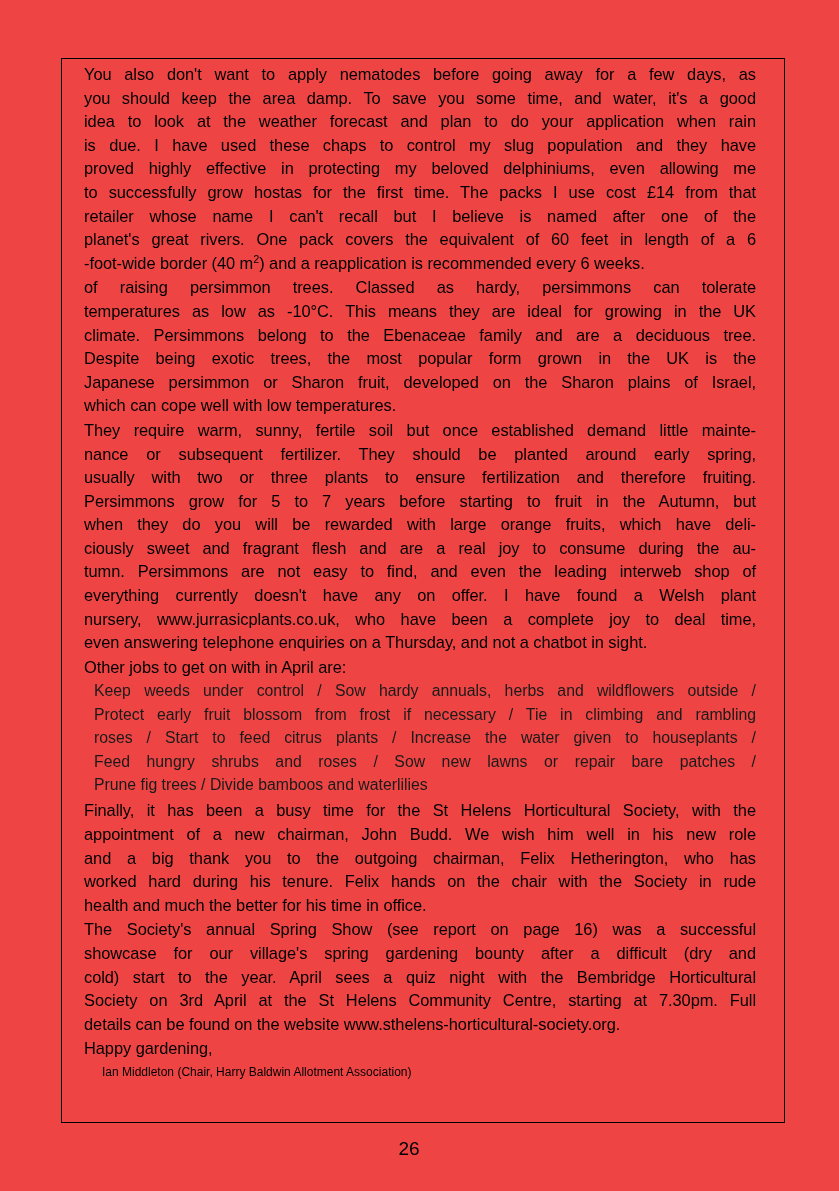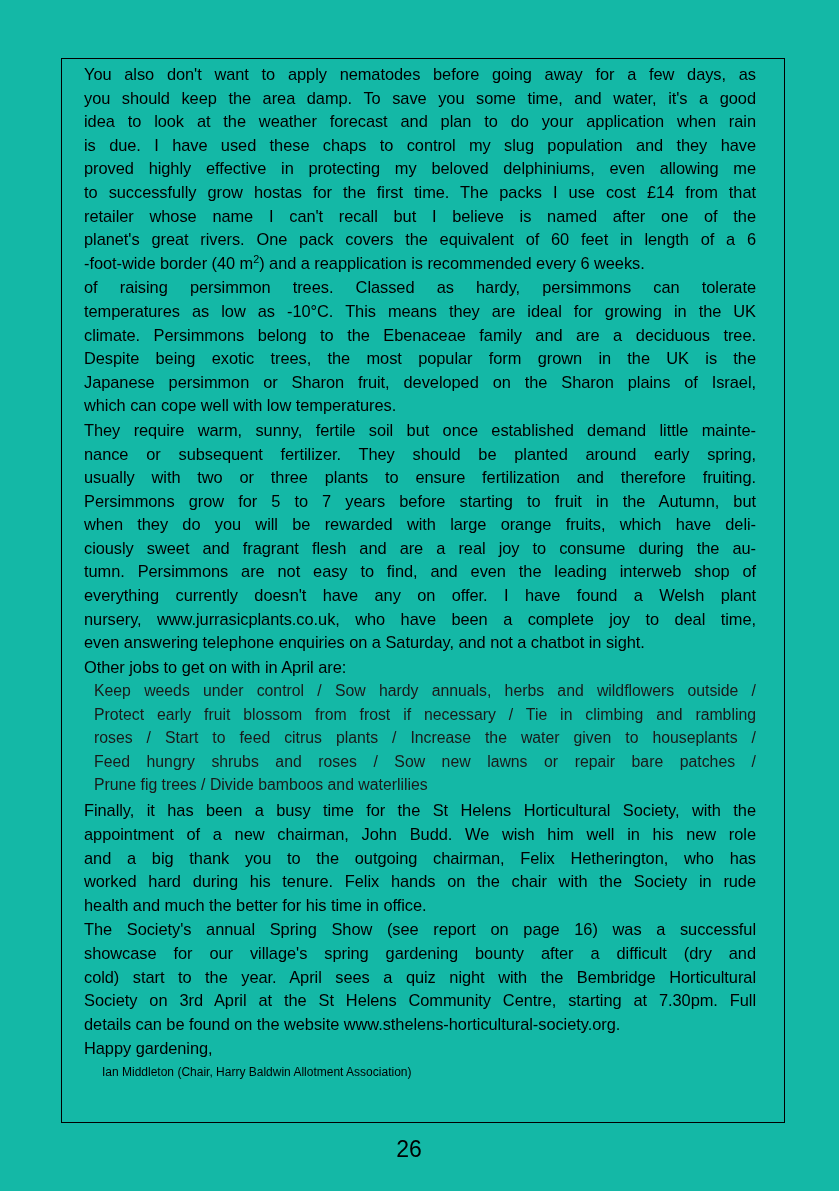--- a/index.html
+++ b/index.html
@@ -13,21 +13,21 @@
     height: 1191px;
     font-family: "Liberation Sans", sans-serif;
     color: #000000;
     -webkit-font-smoothing: antialiased;
   }
 
   .page {
     position: relative;
     width: 839px;
     height: 1191px;
-    background: #14b8a6;
+    background: #ef4444;
     box-sizing: border-box;
   }
 
   
   .content-frame {
     position: absolute;
     left: 61px;
     top: 58px;
     width: 724px;
     height: 1065px;
@@ -98,21 +98,21 @@
     vertical-align: super;
     line-height: 0;
   }
 
   .page-number {
     position: absolute;
     left: 0;
     top: 1138px;
     width: 818px;
     text-align: center;
-    font-size: 23px;
+    font-size: 19px;
     line-height: 22px;
     color: #000000;
   }
 
   .spacer-sm { height: 3px; }
 </style>
 </head>
 <body>
 
 <div class="page">
@@ -144,21 +144,21 @@
       <p class="body-text">
         <span class="ln">They require warm, sunny, fertile soil but once established demand little mainte-</span>
         <span class="ln">nance or subsequent fertilizer. They should be planted around early spring,</span>
         <span class="ln">usually with two or three plants to ensure fertilization and therefore fruiting.</span>
         <span class="ln">Persimmons grow for 5 to 7 years before starting to fruit in the Autumn, but</span>
         <span class="ln">when they do you will be rewarded with large orange fruits, which have deli-</span>
         <span class="ln">ciously sweet and fragrant flesh and are a real joy to consume during the au-</span>
         <span class="ln">tumn. Persimmons are not easy to find, and even the leading interweb shop of</span>
         <span class="ln">everything currently doesn't have any on offer. I have found a Welsh plant</span>
         <span class="ln"><span>nursery, </span><span class="ul">www.jurrasicplants.co.uk</span><span>, who have been a complete joy to deal time,</span></span>
-        <span class="ln last">even answering telephone enquiries on a Saturday, and not a chatbot in sight.</span>
+        <span class="ln last">even answering telephone enquiries on a Thursday, and not a chatbot in sight.</span>
       </p>
 
       <p class="body-text">
         <span class="ln last">Other jobs to get on with in April are:</span>
       </p>
 
       <div class="jobs-list">
         <span class="ln">Keep weeds under control  /  Sow hardy annuals, herbs and wildflowers outside /</span>
         <span class="ln">Protect early fruit blossom from frost if necessary / Tie in climbing and rambling</span>
         <span class="ln">roses / Start to feed citrus plants  /  Increase the water given to houseplants  /</span>

